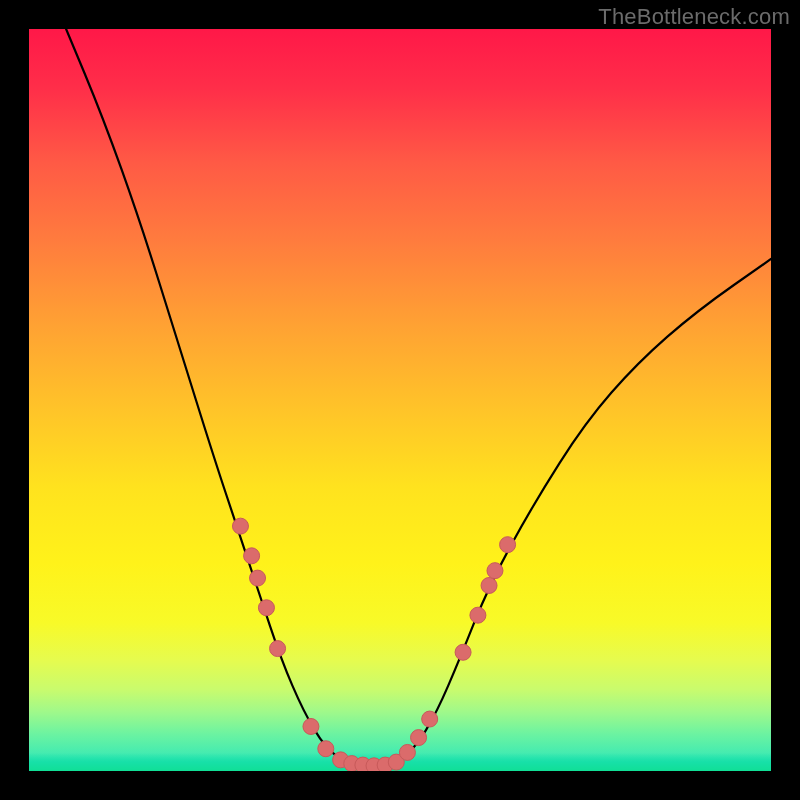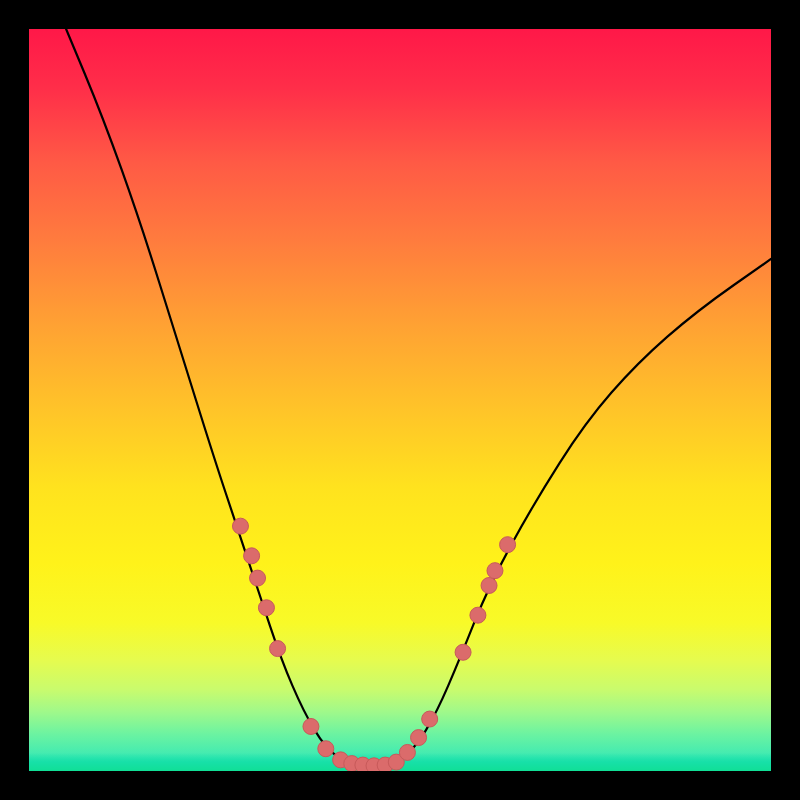--- a/index.html
+++ b/index.html
@@ -94,13 +94,14 @@
         <circle cx="389.55" cy="708.61" r="8" fill="#db6b6b" stroke="#c75a5a" stroke-width="1"></circle>
         <circle cx="400.68" cy="690.06" r="8" fill="#db6b6b" stroke="#c75a5a" stroke-width="1"></circle>
         <circle cx="434.07" cy="623.28" r="8" fill="#db6b6b" stroke="#c75a5a" stroke-width="1"></circle>
         <circle cx="448.90999999999997" cy="586.1800000000001" r="8" fill="#db6b6b" stroke="#c75a5a" stroke-width="1"></circle>
         <circle cx="460.04" cy="556.5" r="8" fill="#db6b6b" stroke="#c75a5a" stroke-width="1"></circle>
         <circle cx="465.976" cy="541.66" r="8" fill="#db6b6b" stroke="#c75a5a" stroke-width="1"></circle>
         <circle cx="478.59000000000003" cy="515.69" r="8" fill="#db6b6b" stroke="#c75a5a" stroke-width="1"></circle>
       </g>
   </svg>
 
+  <div class="watermark">TheBottleneck.com</div>
 </div>
 
 </body></html>

